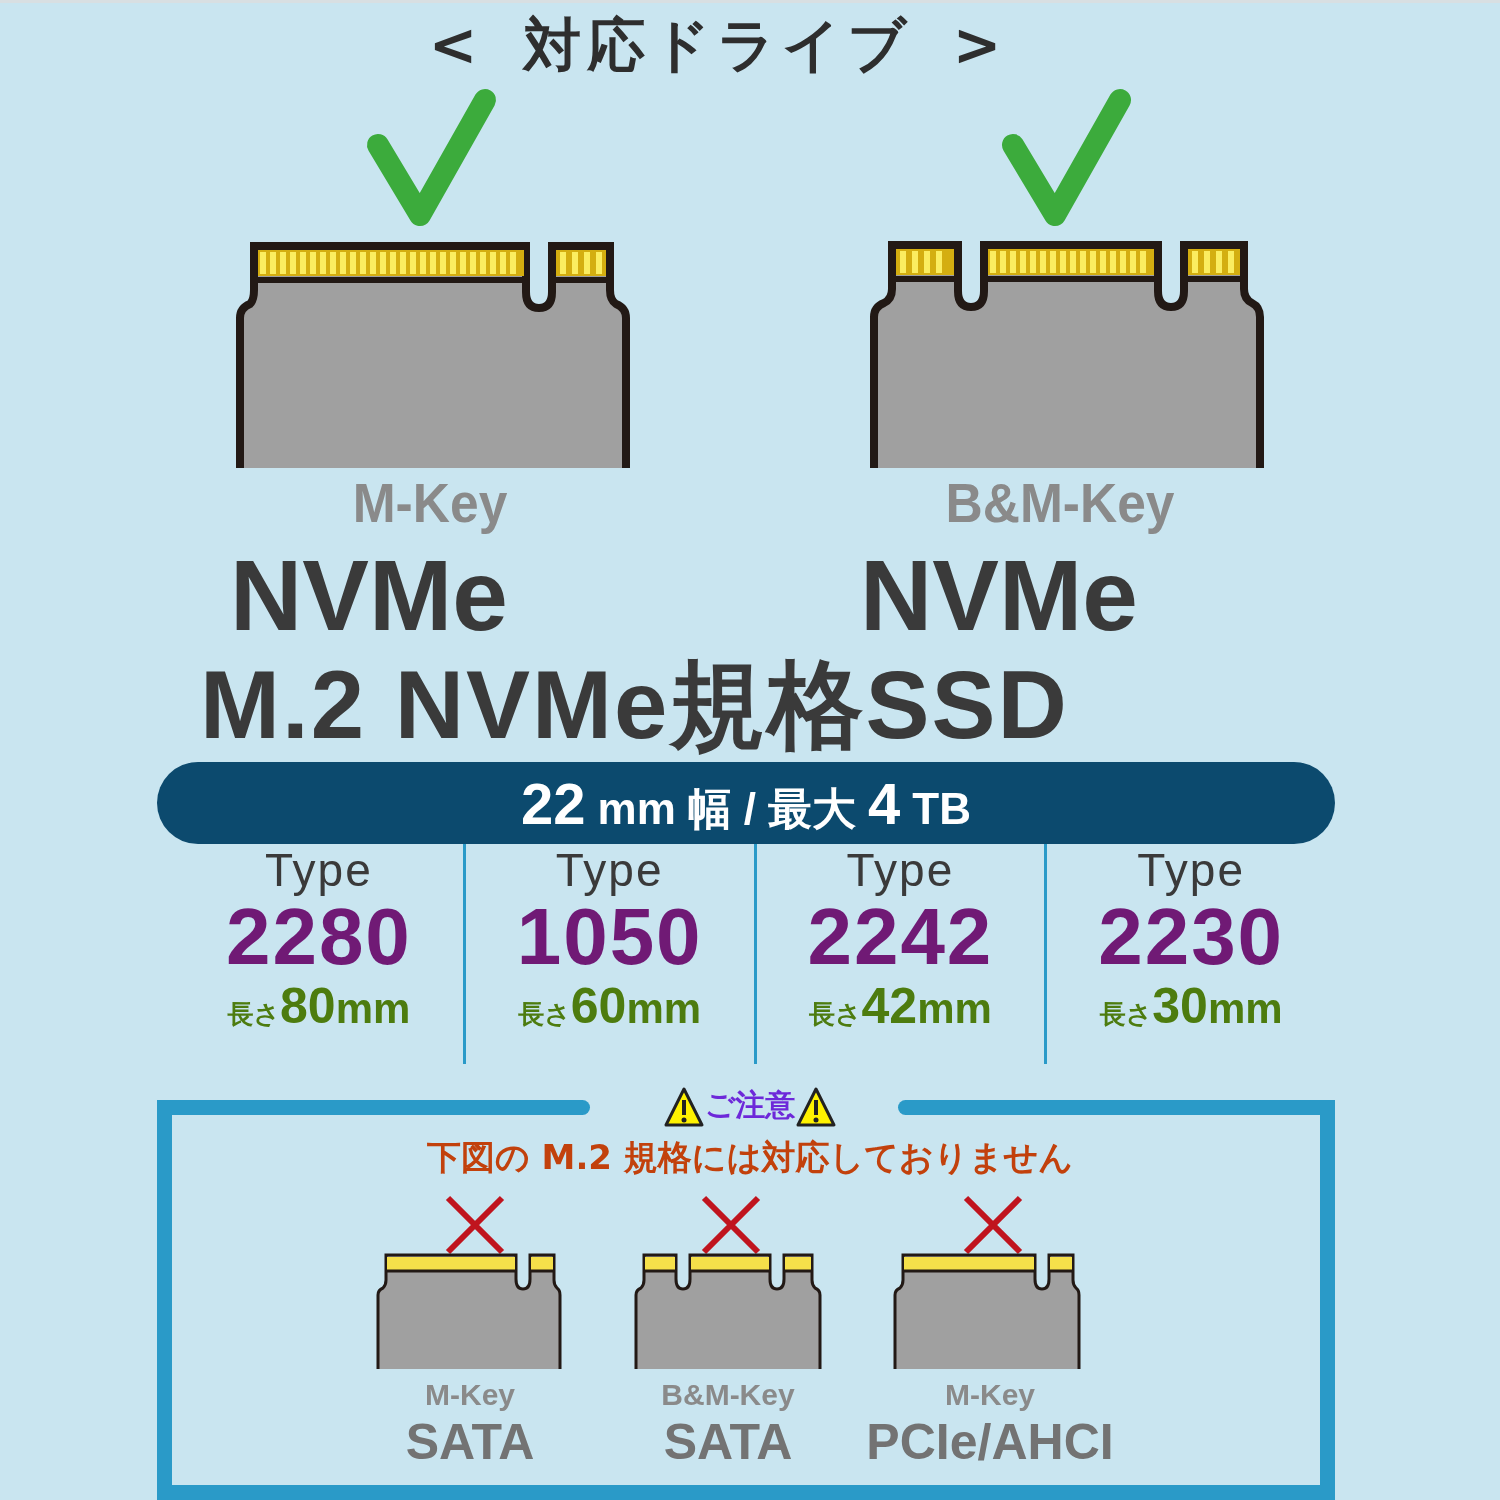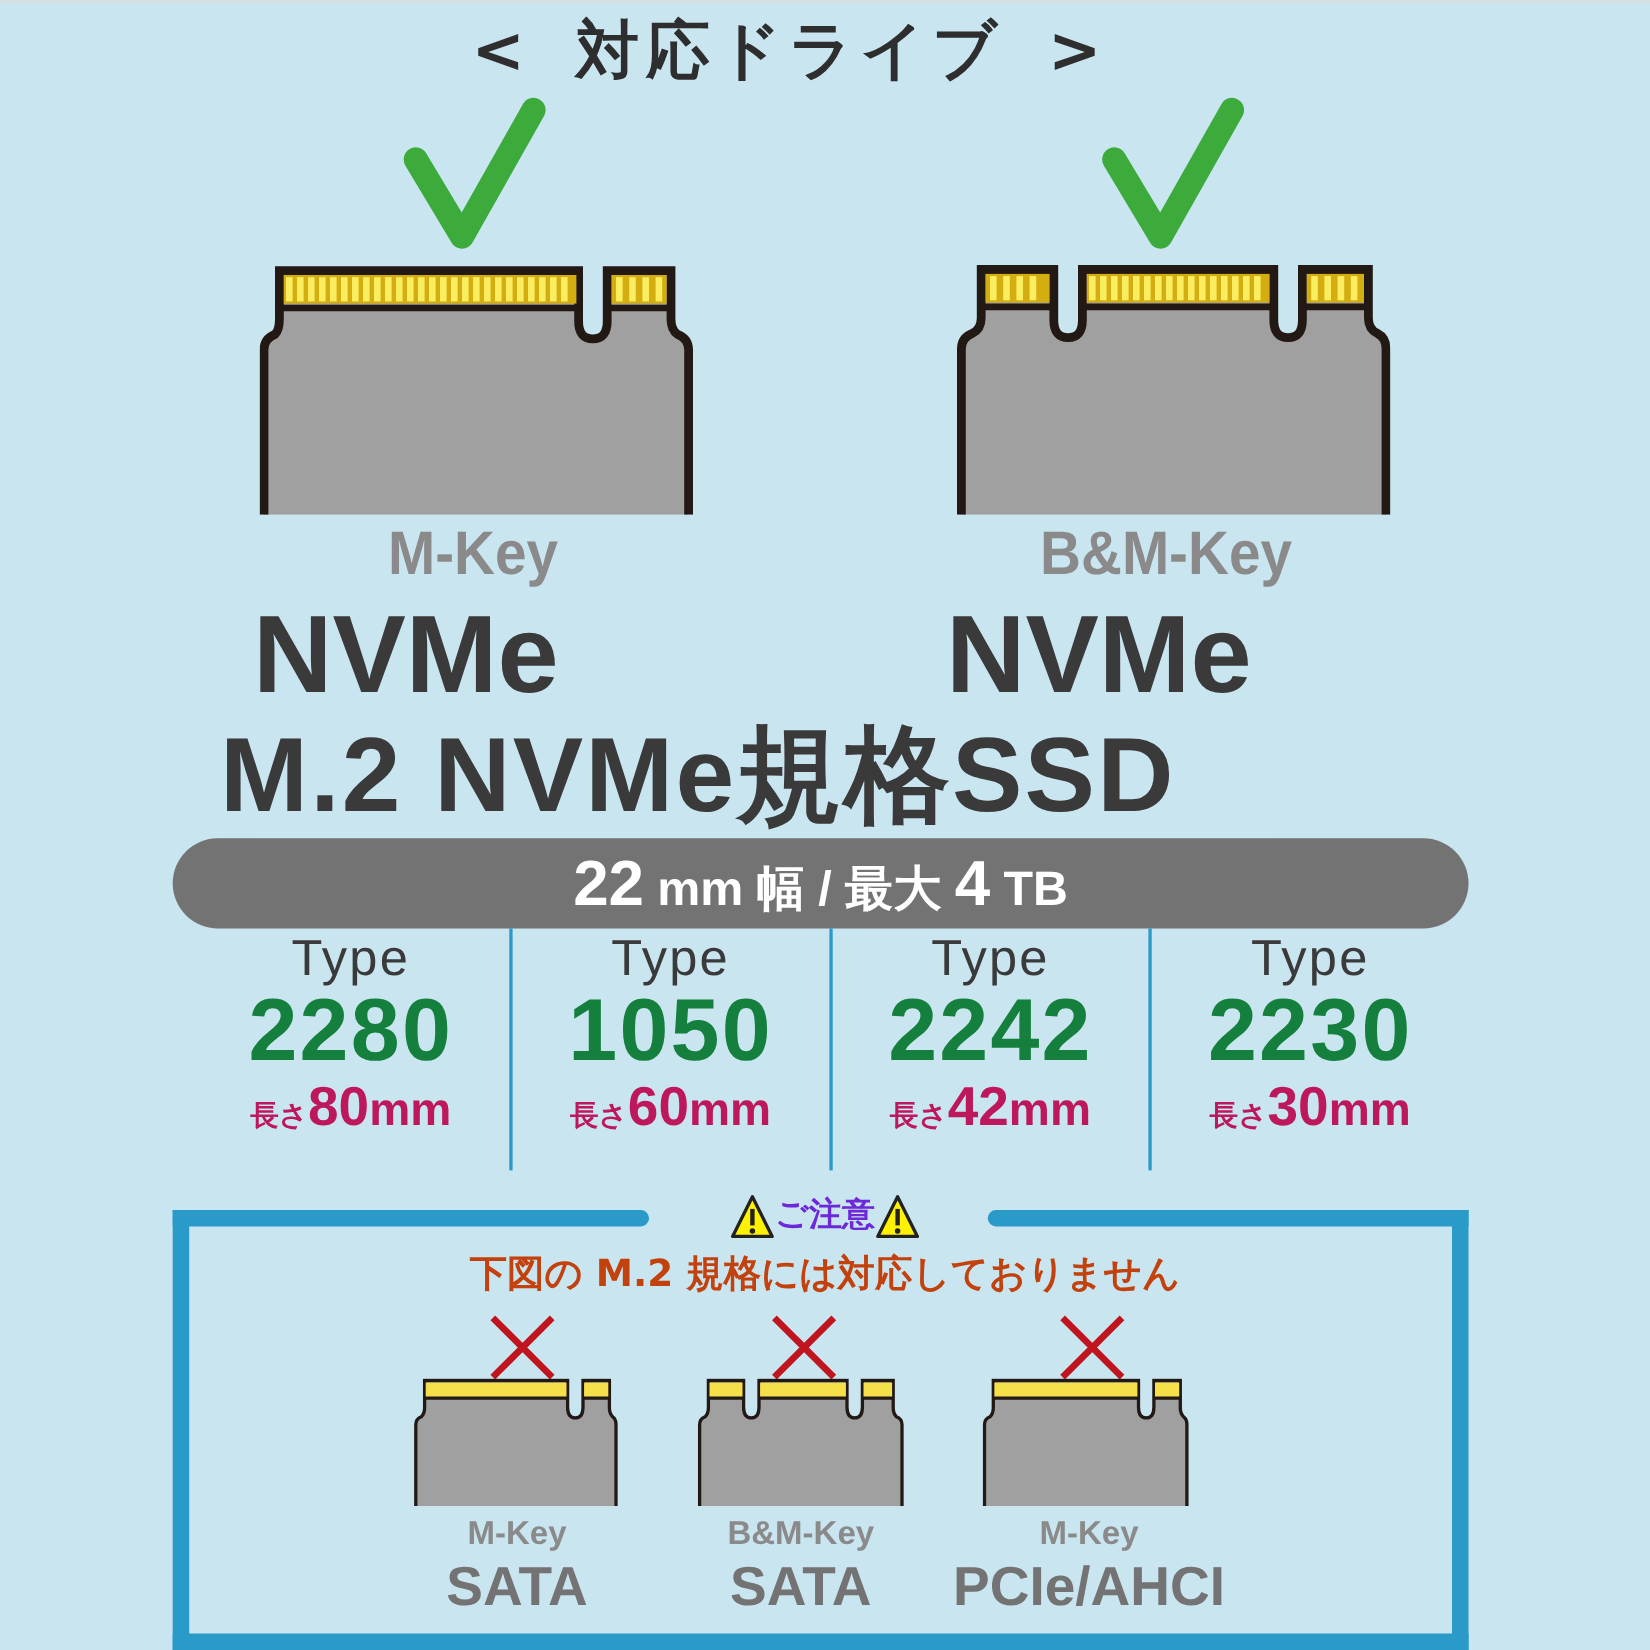--- a/index.html
+++ b/index.html
@@ -8,31 +8,31 @@
   .abs { position:absolute; }
   .topline { left:0; top:0; width:1500px; height:3px; background:#d8dfe2; }
   .heading { left:0; top:10px; width:1436px; text-align:center; font-size:58px; font-weight:bold;
              color:#2e2e2e; letter-spacing:6px; line-height:70px; }
   .heading span { display:inline-block; }
   .heading .br { margin:0 40px; }
   .check { width:140px; height:150px; }
   .ssd { }
   .key-label { font-family:"Liberation Sans", sans-serif; font-weight:bold; color:#8a8a8a; text-align:center; transform:scaleX(0.92); }
   .big-label { font-family:"Liberation Sans", sans-serif; font-weight:bold; color:#3a3a3a; text-align:left; }
-  .pill { left:157px; top:762px; width:1178px; height:82px; border-radius:41px; background:#737373;
+  .pill { left:157px; top:762px; width:1178px; height:82px; border-radius:41px; background:#0c4a6e;
           color:#fff; font-family:"Liberation Sans", sans-serif; font-weight:bold; font-size:58px;
           text-align:center; line-height:84px; }
   .pill span { margin:0 6px; }
   .pill .small { font-size:44px; }
   .types { left:175px; top:844px; width:1160px; height:220px; display:flex; }
   .type-cell { flex:1; text-align:center; border-right:3px solid #2a9ac8; position:relative; }
   .type-cell:last-child { border-right:none; }
   .type-word { font-family:"Liberation Sans", sans-serif; font-size:46px; color:#3a3a3a; line-height:52px; letter-spacing:2px; }
-  .type-num { font-family:"Liberation Sans", sans-serif; font-weight:bold; font-size:80px; color:#15803d; line-height:82px; letter-spacing:2px; }
-  .type-len { font-family:"Liberation Sans", sans-serif; font-weight:bold; color:#be185d; line-height:56px; }
+  .type-num { font-family:"Liberation Sans", sans-serif; font-weight:bold; font-size:80px; color:#701a75; line-height:82px; letter-spacing:2px; }
+  .type-len { font-family:"Liberation Sans", sans-serif; font-weight:bold; color:#4d7c0f; line-height:56px; }
   .type-len .jp { font-size:26px; }
   .type-len .val { font-size:50px; }
   .type-len .unit { font-size:42px; }
   .frame { left:157px; top:1100px; width:1178px; height:400px; box-sizing:border-box;
            border-left:15px solid #2a9ac8; border-right:15px solid #2a9ac8; border-bottom:15px solid #2a9ac8; }
   .frame-top-l { left:157px; top:1100px; width:433px; height:15px; background:#2a9ac8; border-radius:0 8px 8px 0; }
   .frame-top-r { left:898px; top:1100px; width:437px; height:15px; background:#2a9ac8; border-radius:8px 0 0 8px; }
   .notice { left:600px; top:1080px; width:300px; text-align:center; font-size:30px; font-weight:bold; color:#6d28d9; line-height:50px; }
   .notice svg { vertical-align:middle; }
   .notice-text { left:0; top:1135px; width:1500px; text-align:center; font-size:34px; font-weight:bold; color:#c2410c; }

